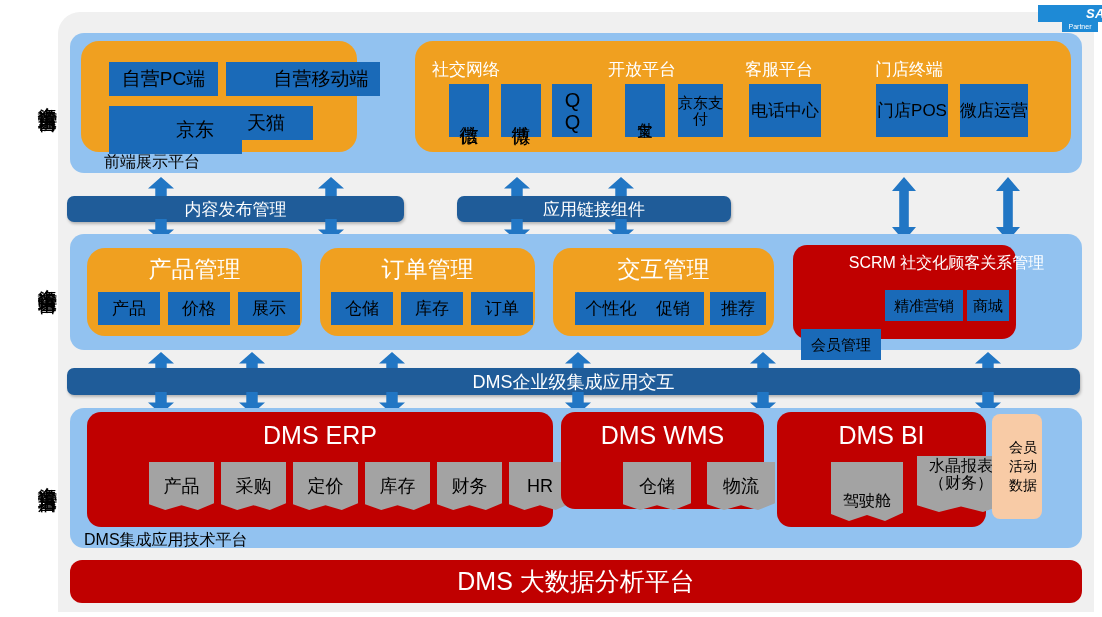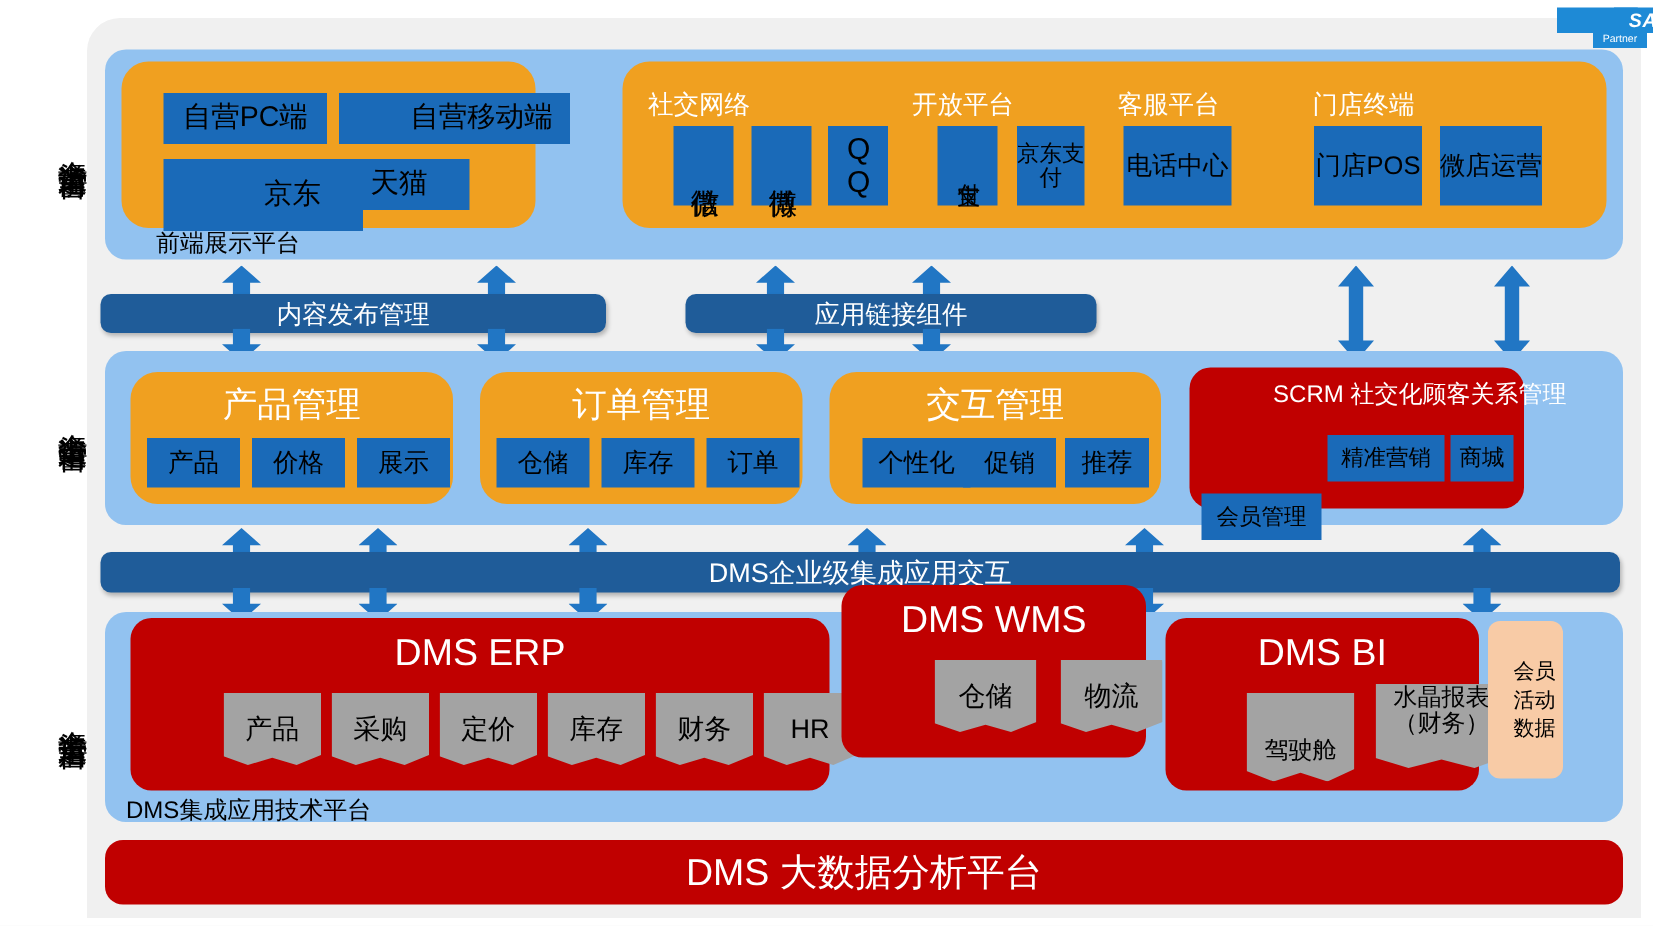--- a/index.html
+++ b/index.html
@@ -200,21 +200,21 @@
   <div class="red" style="left:87px;top:412px;width:466px;height:115px;">
     <div class="panel-title" style="top:9px;font-size:25px;">DMS  ERP</div>
     <div class="wave" style="left:26px;top:50px;width:65px;height:48px;">产品</div>
     <div class="wave" style="left:98px;top:50px;width:65px;height:48px;">采购</div>
     <div class="wave" style="left:170px;top:50px;width:65px;height:48px;">定价</div>
     <div class="wave" style="left:242px;top:50px;width:65px;height:48px;">库存</div>
     <div class="wave" style="left:314px;top:50px;width:65px;height:48px;">财务</div>
     <div class="wave" style="left:386px;top:50px;width:62px;height:48px;">HR</div>
   </div>
 
-  <div class="red" style="left:561px;top:390px;width:203px;height:115px;">
+  <div class="red" style="left:561px;top:412px;width:203px;height:97px;">
     <div class="panel-title" style="top:9px;font-size:25px;">DMS  WMS</div>
     <div class="wave" style="left:26px;top:50px;width:68px;height:48px;">仓储</div>
     <div class="wave" style="left:110px;top:50px;width:68px;height:48px;">物流</div>
   </div>
 
   <div class="red" style="left:777px;top:412px;width:209px;height:115px;">
     <div class="panel-title" style="top:9px;font-size:25px;">DMS  BI</div>
     <div class="wave" style="left:18px;top:50px;width:72px;height:48px;font-size:16px;align-items:flex-end;padding-bottom:11px;">驾驶舱</div>
     <div class="wave" style="left:104px;top:44px;width:88px;height:54px;font-size:16px;white-space:pre-line;align-items:flex-start;padding-top:2px;">水晶报表
 （财务）</div>

